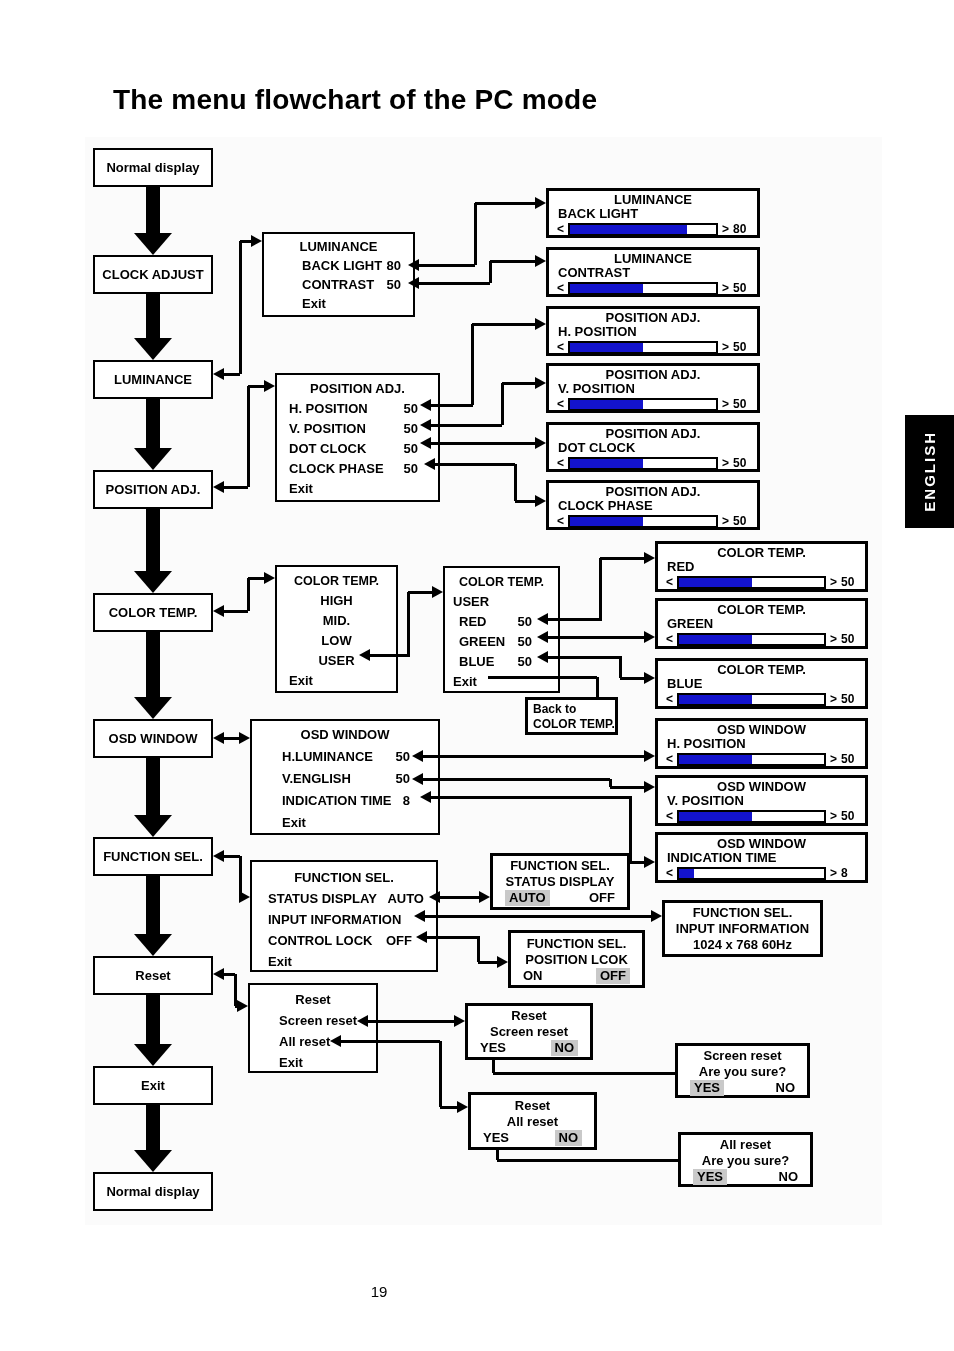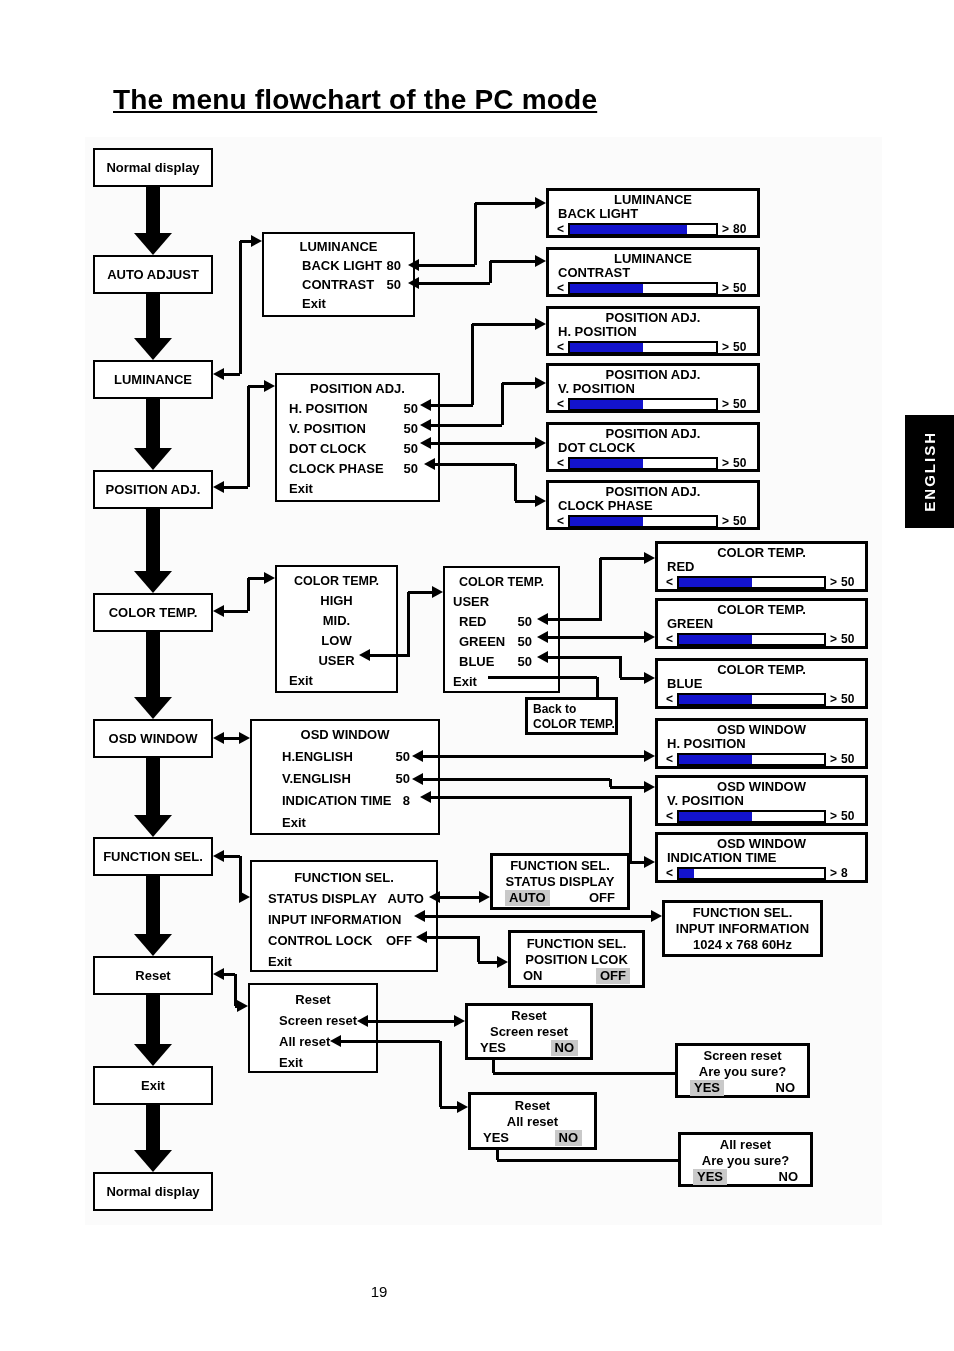--- a/index.html
+++ b/index.html
@@ -1,19 +1,19 @@
 <!DOCTYPE html>
 <html><head>
 <meta charset="utf-8">
 <style>
   html,body{margin:0;padding:0;background:#fff;}
   #page{position:relative;width:954px;height:1351px;background:#fff;overflow:hidden;
         font-family:"Liberation Sans",sans-serif;color:#000;}
   #chartbg{position:absolute;left:85px;top:137px;width:797px;height:1088px;background:#fbfbfb;}
-  #title{position:absolute;left:113px;top:84px;font-size:28px;font-weight:bold;letter-spacing:0.2px;text-decoration:underline;}
+  #title{position:absolute;left:113px;top:84px;font-size:28px;font-weight:bold;letter-spacing:0.2px;}
   #footnote{position:absolute;left:115px;top:1237px;font-size:17px;}
   #pagenum{position:absolute;left:0;top:1283px;width:758px;text-align:center;font-size:15px;}
   .etab{position:absolute;left:905px;top:415px;width:49px;height:113px;background:#000;color:#fff;
         display:flex;align-items:center;justify-content:center;}
   .etab span{writing-mode:vertical-rl;transform:rotate(180deg);font-weight:bold;font-size:15px;letter-spacing:2px;}
   
   .step{position:absolute;left:93px;width:120px;height:39px;background:#fff;border:2px solid #000;
         box-sizing:border-box;display:flex;align-items:center;justify-content:center;
         font-weight:bold;font-size:13px;}
   
@@ -48,21 +48,21 @@
 <body>
 
 <div id="page">
   <div id="chartbg"></div>
   <div id="title">The menu flowchart of the PC mode</div>
 
   <div class="step" style="top:148px">
       <span>Normal display</span>
     </div>
   <div class="step" style="top:255px">
-      <span>AUTO ADJUST</span>
+      <span>CLOCK ADJUST</span>
     </div>
   <div class="step" style="top:360px">
       <span>LUMINANCE</span>
     </div>
   <div class="step" style="top:470px">
       <span>POSITION ADJ.</span>
     </div>
   <div class="step" style="top:593px">
       <span>COLOR TEMP.</span>
     </div>
@@ -144,21 +144,21 @@
   </div>
 
   <div class="menu" style="left:525px;top:697px;width:93px;height:38px;border-width:3px;font-size:12px;padding:2px 0 0 5px;line-height:15px">
     <div>Back to</div>
     <div>COLOR TEMP.</div>
   </div>
 
   <div class="menu lh22" style="left:250px;top:719px;width:190px;height:116px;padding-top:3px">
     <div class="t">OSD WINDOW</div>
     <div class="r" style="padding:0 28px 0 30px">
-        <span>H.ENGLISH</span>
+        <span>H.LUMINANCE</span>
         <span>50</span>
       </div>
     <div class="r" style="padding:0 28px 0 30px">
         <span>V.ENGLISH</span>
         <span>50</span>
       </div>
     <div class="r" style="padding:0 28px 0 30px">
         <span>INDICATION TIME</span>
         <span>8</span>
       </div>

